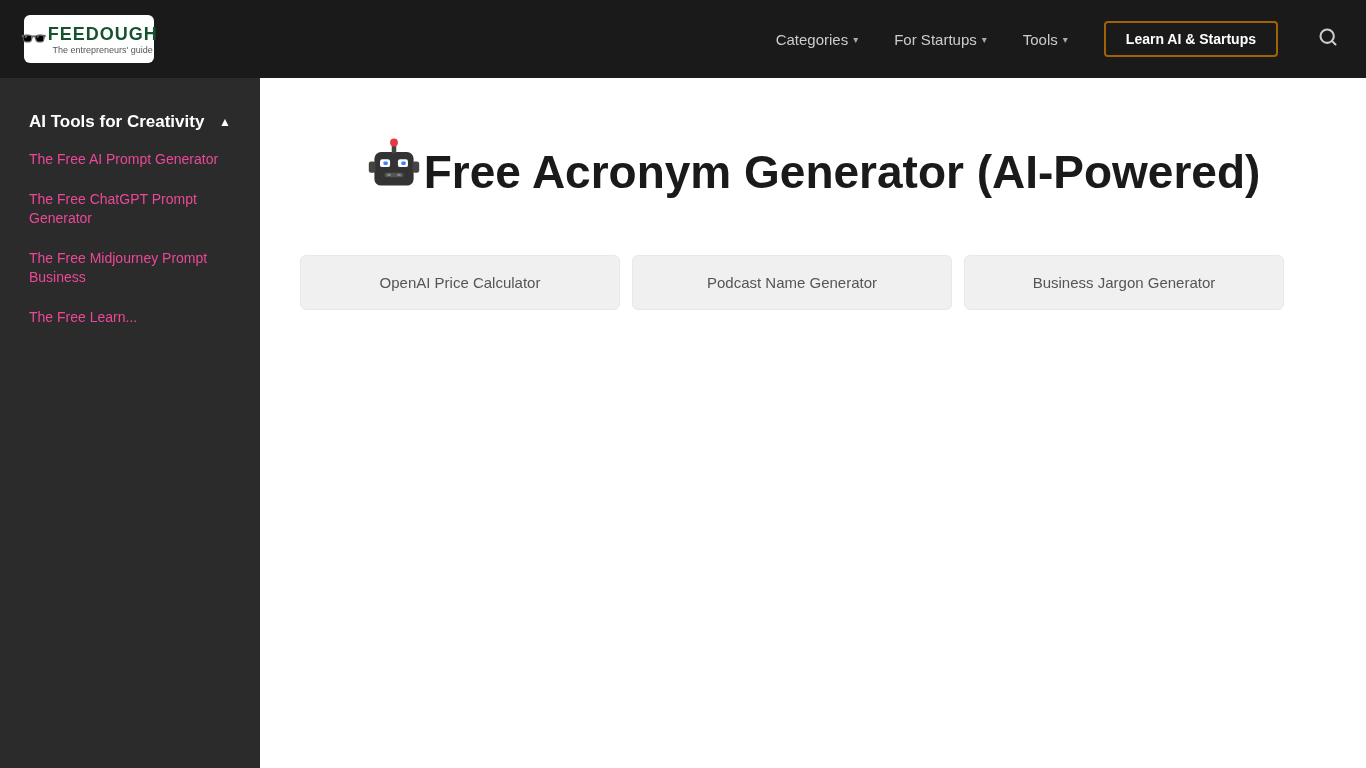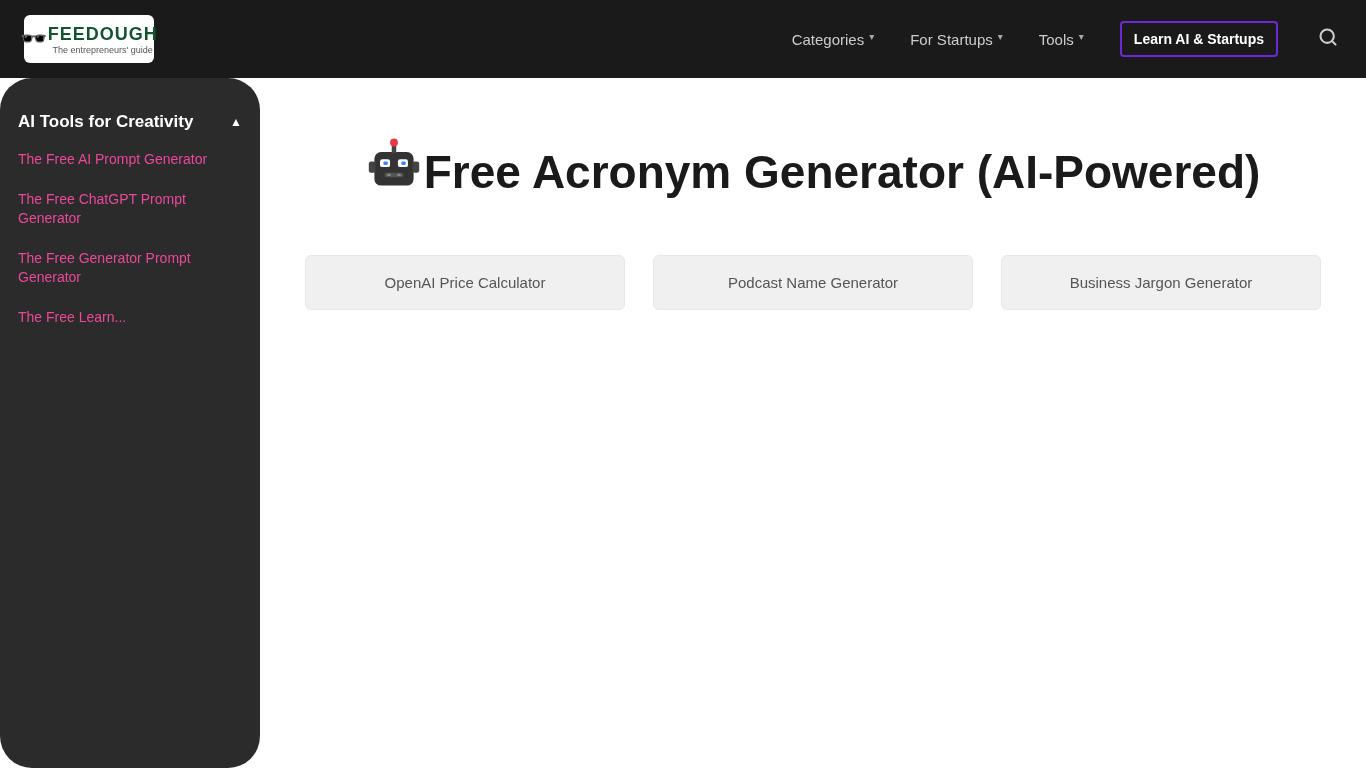--- a/index.html
+++ b/index.html
@@ -49,31 +49,32 @@
       display: flex;
       align-items: center;
       gap: 36px;
       margin-left: auto;
     }
     .nav-item {
       color: #ccc;
       font-size: 15px;
       cursor: pointer;
       display: flex;
+      align-items: center;
       gap: 5px;
       white-space: nowrap;
     }
     .nav-chevron {
       font-size: 10px;
       color: #aaa;
     }
     .nav-cta {
-      border: 2px solid #6d28d9;
+      border: 2px solid #a16207;
       border-radius: 4px;
-      padding: 8px 12px;
+      padding: 8px 20px;
       color: #fff;
       font-size: 14px;
       font-weight: 600;
       cursor: pointer;
       white-space: nowrap;
     }
     .search-icon-btn {
       color: #ccc;
       font-size: 20px;
       cursor: pointer;
@@ -85,27 +86,26 @@
       display: flex;
       margin-top: 78px;
     }
 
     
     .sidebar {
       width: 260px;
       background: #2b2b2b;
       min-height: calc(100vh - 78px);
       flex-shrink: 0;
-      padding: 24px 0;
+      padding: 24px 11px;
       position: fixed;
       top: 78px;
       left: 0;
       bottom: 0;
       overflow-y: auto;
-      border-radius: 32px;
     }
     .sidebar-section-header {
       display: flex;
       align-items: center;
       justify-content: space-between;
       padding: 10px 18px;
       margin-bottom: 8px;
     }
     .sidebar-section-title {
       color: #fff;
@@ -150,22 +150,21 @@
       font-weight: 800;
       color: #1a1a1a;
       display: inline-flex;
       align-items: center;
       gap: 2px;
     }
 
     
     .related-tools {
       display: flex;
-      gap: 28px;
-      justify-content: center;
+      gap: 12px;
       margin-bottom: 50px;
     }
     .related-tool-card {
       background: #f0f0f0;
       border-radius: 6px;
       padding: 18px 30px;
       font-size: 15px;
       color: #555;
       cursor: pointer;
       flex: 1;
@@ -225,21 +224,21 @@
       <span class="sidebar-toggle-icon">▲</span>
     </div>
     <ul class="sidebar-links">
       <li>
         <a class="sidebar-link" href="#">The Free AI Prompt Generator</a>
       </li>
       <li>
         <a class="sidebar-link" href="#">The Free ChatGPT Prompt Generator</a>
       </li>
       <li>
-        <a class="sidebar-link" href="#">The Free Generator Prompt Generator</a>
+        <a class="sidebar-link" href="#">The Free Midjourney Prompt Business</a>
       </li>
       <li>
         <a class="sidebar-link" href="#">The Free Learn...</a>
       </li>
     </ul>
   </aside>
 
   <main class="main-content">
 
     <div class="page-title-area">

